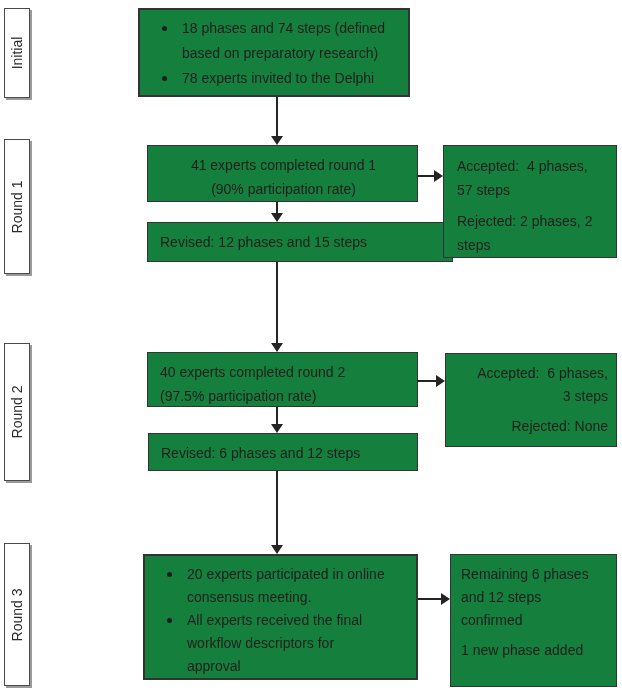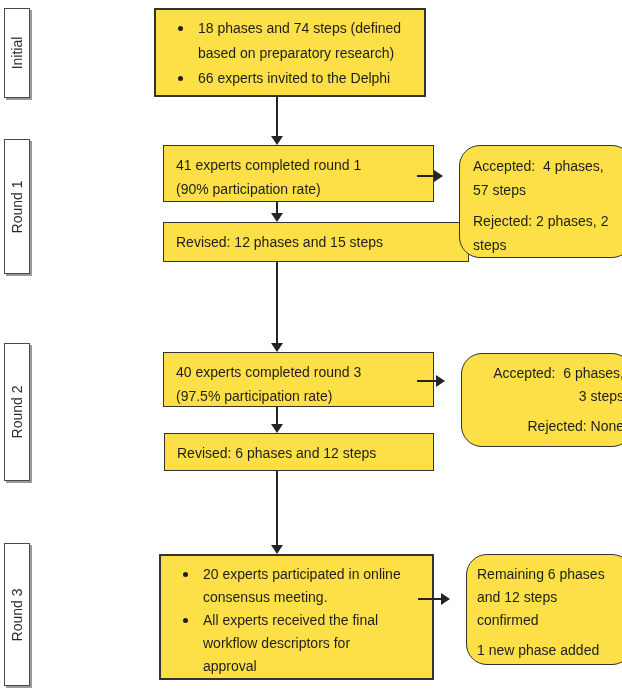--- a/index.html
+++ b/index.html
@@ -29,46 +29,45 @@
   .vlabel span {
     transform: rotate(-90deg);
     white-space: nowrap;
     font-size: 14px;
     color: #2a2a2a;
   }
 
   
   .fbox {
     position: absolute;
-    background: #fde047;
+    background: #15803d;
     border: 1.5px solid #333333;
     box-sizing: border-box;
     font-size: 14px;
     line-height: 24px;
-    margin-left: 16px;
   }
   .fbox.thick { border-width: 2px; }
   .line { white-space: pre-wrap; }
 
   
   .bullets { padding: 6px 8px 0 12px; line-height: 25px; }
   .bullets.tight { line-height: 23px; padding-top: 7px; }
   .bullet-item { display: flex; }
   .bullet-col { width: 30px; flex: 0 0 30px; position: relative; }
   .bullet-dot {
     position: absolute; left: 10px; top: 10px;
     width: 5px; height: 5px; border-radius: 50%;
     background: #1e1e1e;
   }
   .bullets.tight .bullet-dot { top: 9px; }
   .bullet-text { flex: 1; }
 
   
   .pad-main { padding: 7px 10px 0 12px; }
-  .pad-side { padding: 8px 8px 0 13px; line-height: 24px; border-radius: 21px; }
+  .pad-side { padding: 8px 8px 0 13px; line-height: 24px; }
   .pad-side .para2 { margin-top: 7px; }
   .side-r3 { line-height: 23px; padding: 8px 6px 0 10px; }
 
   
   .varrow { position: absolute; width: 12px; }
   .varrow .shaft {
     position: absolute; left: 5px; top: 0;
     width: 2px; height: calc(100% - 9px);
     background: #242424;
   }
@@ -119,45 +118,45 @@
       <div class="bullet-text">
         <div class="line">18 phases and 74 steps (defined</div>
         <div class="line">based on preparatory research)</div>
       </div>
     </div>
     <div class="bullet-item">
       <div class="bullet-col">
           <span class="bullet-dot"></span>
         </div>
       <div class="bullet-text">
-        <div class="line">66 experts invited to the Delphi</div>
-      </div>
-    </div>
-  </div>
-
-  <div class="fbox pad-main" style="left:147px; top:145px; width:271px; height:57px;">
+        <div class="line">78 experts invited to the Delphi</div>
+      </div>
+    </div>
+  </div>
+
+  <div class="fbox pad-main" style="left:147px; top:145px; width:271px; height:57px;text-align:center;">
     <div class="line">41 experts completed round 1</div>
     <div class="line">(90% participation rate)</div>
   </div>
   <div class="fbox pad-main" style="left:147px; top:222px; width:306px; height:40px;">
     <div class="line">Revised: 12 phases and 15 steps</div>
   </div>
   <div class="fbox pad-side" style="left:443px; top:145px; width:174px; height:113px;">
     <div>
       <div class="line">Accepted:  4 phases,</div>
       <div class="line">57 steps</div>
     </div>
     <div class="para2">
       <div class="line">Rejected: 2 phases, 2</div>
       <div class="line">steps</div>
     </div>
   </div>
 
   <div class="fbox pad-main" style="left:147px; top:352px; width:271px; height:55px;">
-    <div class="line">40 experts completed round 3</div>
+    <div class="line">40 experts completed round 2</div>
     <div class="line">(97.5% participation rate)</div>
   </div>
   <div class="fbox pad-main" style="left:148px; top:433px; width:270px; height:38px;">
     <div class="line">Revised: 6 phases and 12 steps</div>
   </div>
   <div class="fbox pad-side" style="left:445px; top:353px; width:172px; height:94px; line-height:23px;text-align:right;">
     <div>
       <div class="line">Accepted:  6 phases,</div>
       <div class="line">3 steps</div>
     </div>
@@ -180,21 +179,21 @@
       <div class="bullet-col">
           <span class="bullet-dot"></span>
         </div>
       <div class="bullet-text">
         <div class="line">All experts received the final</div>
         <div class="line">workflow descriptors for</div>
         <div class="line">approval</div>
       </div>
     </div>
   </div>
-  <div class="fbox pad-side side-r3" style="left:450px; top:554px; width:167px; height:111px;">
+  <div class="fbox pad-side side-r3" style="left:450px; top:554px; width:167px; height:133px;">
     <div>
       <div class="line">Remaining 6 phases</div>
       <div class="line">and 12 steps</div>
       <div class="line">confirmed</div>
     </div>
     <div class="para2">
       <div class="line">1 new phase added</div>
     </div>
   </div>
 

